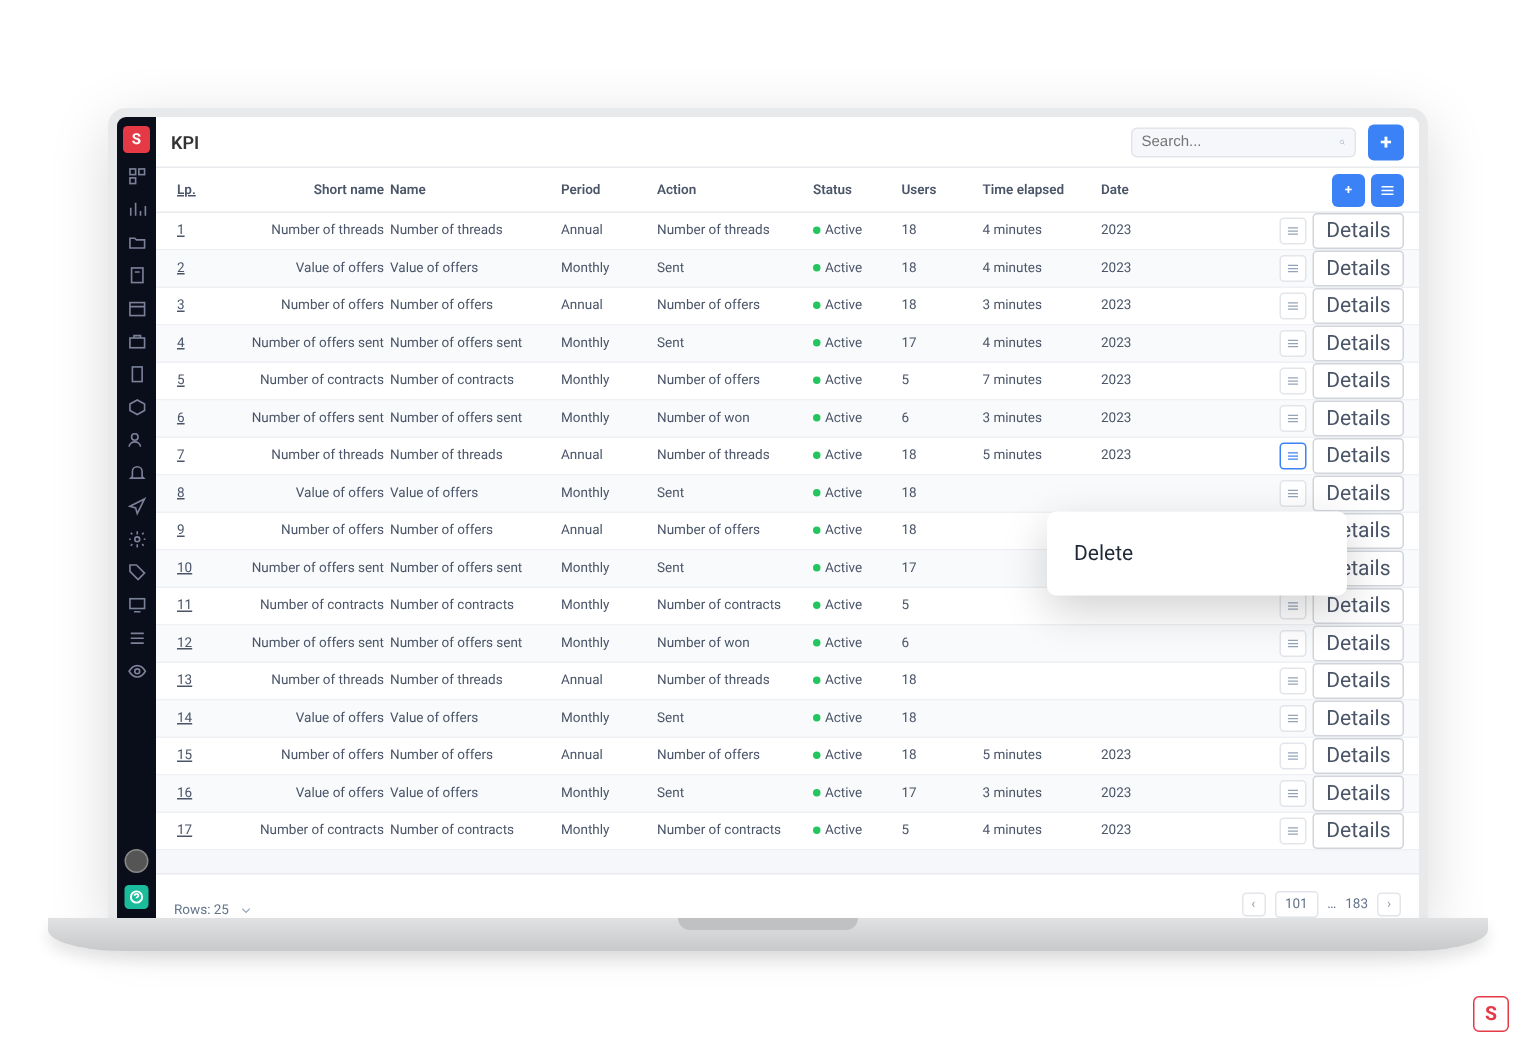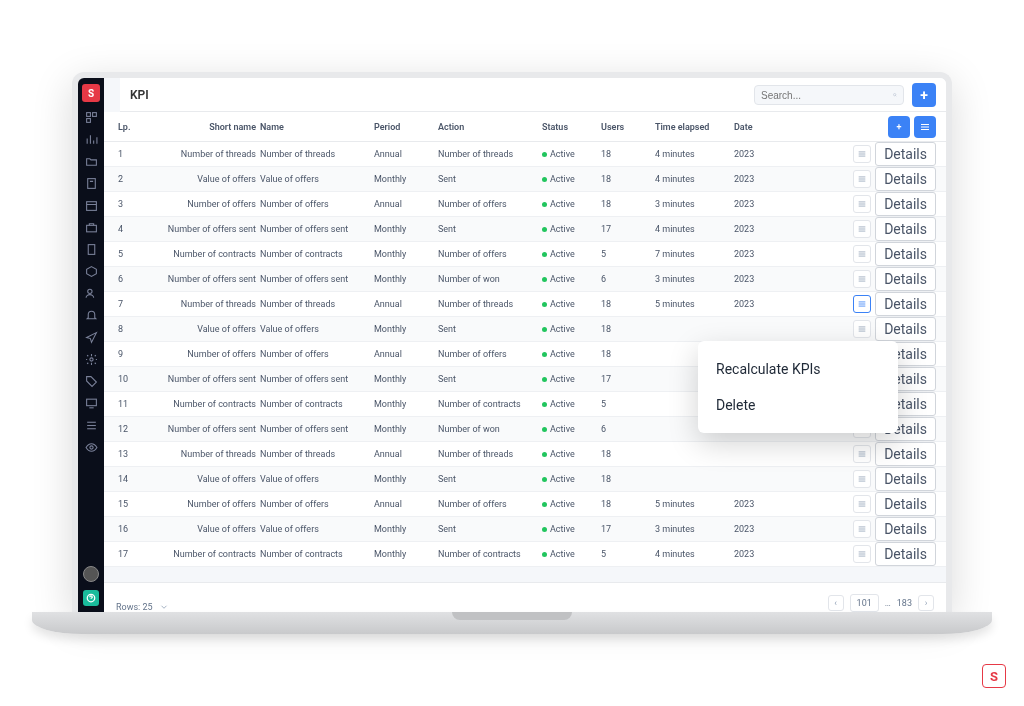--- a/index.html
+++ b/index.html
@@ -60,40 +60,40 @@
     color:#7a8199;
   }
   .sidebar .nav-icon svg { width:13px; height:13px; }
   .sidebar-footer { margin-top:auto; margin-bottom:6px; display:flex;flex-direction:column;gap:8px;align-items:center;}
   .avatar { width:16px;height:16px;border-radius:50%;background:#555;border:1px solid #888; }
   .help { width:16px;height:16px;border-radius:3px;background:#1abc9c; display:flex;align-items:center;justify-content:center;color:#fff;}
 
   .main { flex:1; display:flex; flex-direction:column; background:#f5f7fa; }
   .topbar {
     height:34px; display:flex; align-items:center; padding:0 10px; background:#fff;
-    border-bottom:1px solid #e8eaed; gap:8px;margin-left:16px;
+    border-bottom:1px solid #e8eaed; gap:8px;
   }
   .topbar .title { font-weight:600; font-size:12px; position:relative;}
   .topbar-spacer { flex:1; }
   .search {
-    display:flex;align-items:flex-end;background:#f5f7fa;border:1px solid #e2e5ea;border-radius:4px;
+    display:flex;align-items:center;background:#f5f7fa;border:1px solid #e2e5ea;border-radius:4px;
     padding:3px 6px; width:150px;
   }
   .search input { border:0;background:transparent;outline:0;font-size:10px;flex:1;color:#666;}
   .icon-btn {
     width:24px;height:24px;border-radius:4px;background:#3b82f6;color:#fff;
     display:flex;align-items:center;justify-content:center;font-size:14px;font-weight:bold;
   }
 
   .table-header {
     display:flex; align-items:center; padding:0 10px; height:30px; background:#fff;
     border-bottom:1px solid #e8eaed; font-weight:600; font-size:9px; color:#4a5568;
     gap:4px;
   }
-  .col-lp { width:28px; padding-left:4px;}
+  .col-lp { width:28px; padding-left:4px;text-decoration:underline;}
   .col-short { width:110px;text-align:right; }
   .col-name { width:110px; }
   .col-period { width:60px; }
   .col-action { width:100px; }
   .col-status { width:55px; }
   .col-users { width:50px; }
   .col-time { width:75px; }
   .col-date { width:55px; }
   .col-actions { flex:1; display:flex; justify-content:flex-end; gap:4px;}
   .header-btn {
@@ -667,21 +667,20 @@
           <div class="page-num">101</div>
           <span>…</span>
           <span>183</span>
           <div class="chev">›</div>
         </div>
       </div>
     </div>
   </div>
 
   <div class="dropdown">
-    <div class="dropdown-item">Recalculate KPIs</div>
     <div class="dropdown-item">Delete</div>
   </div>
 </div>
 <div class="laptop-base">
       <div class="laptop-notch"></div>
     </div>
 </div>
 
 <div class="brand-badge">S</div>
 

